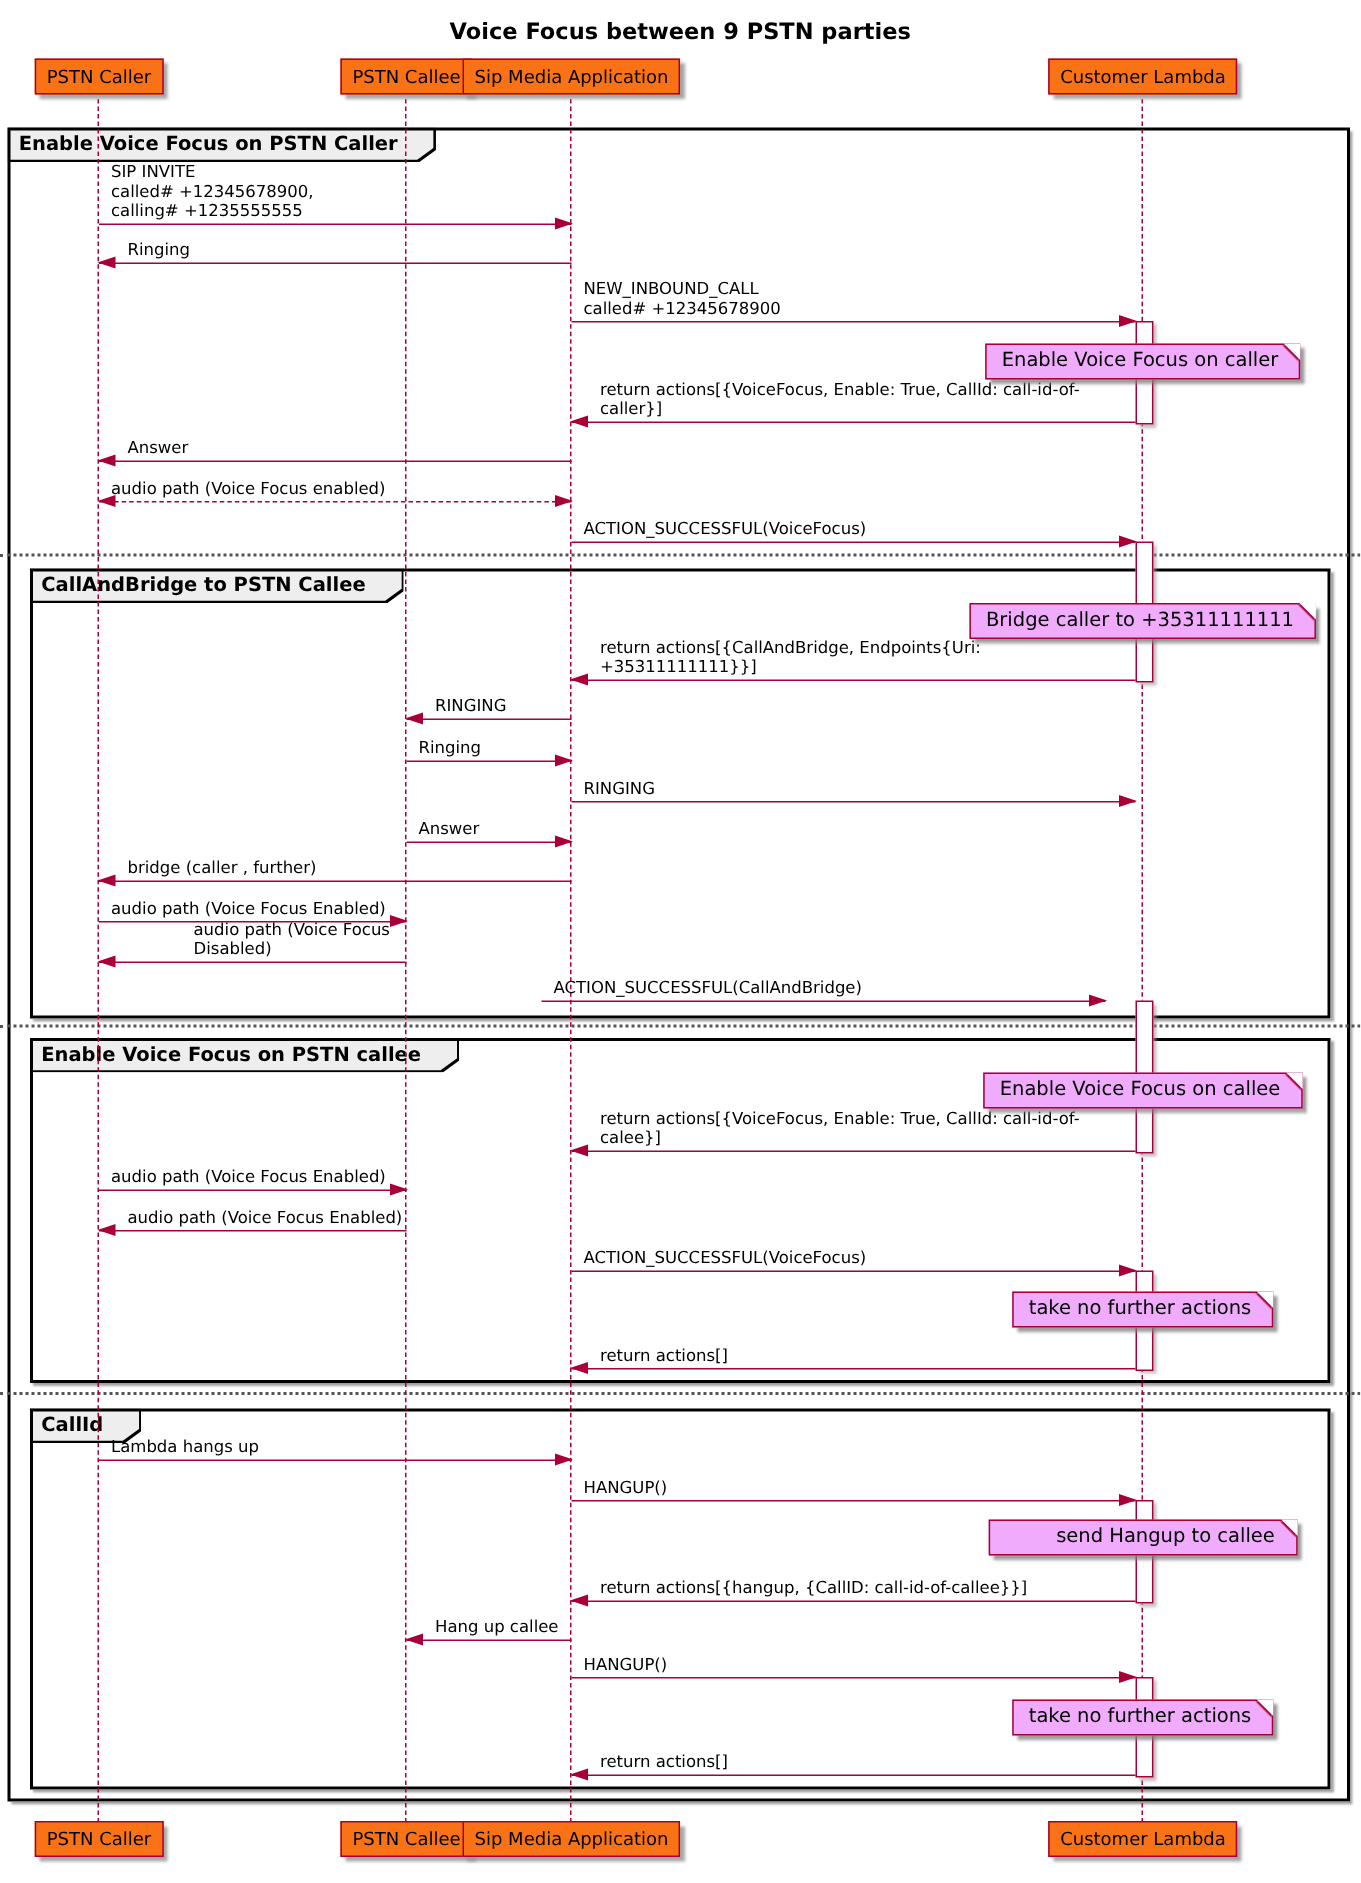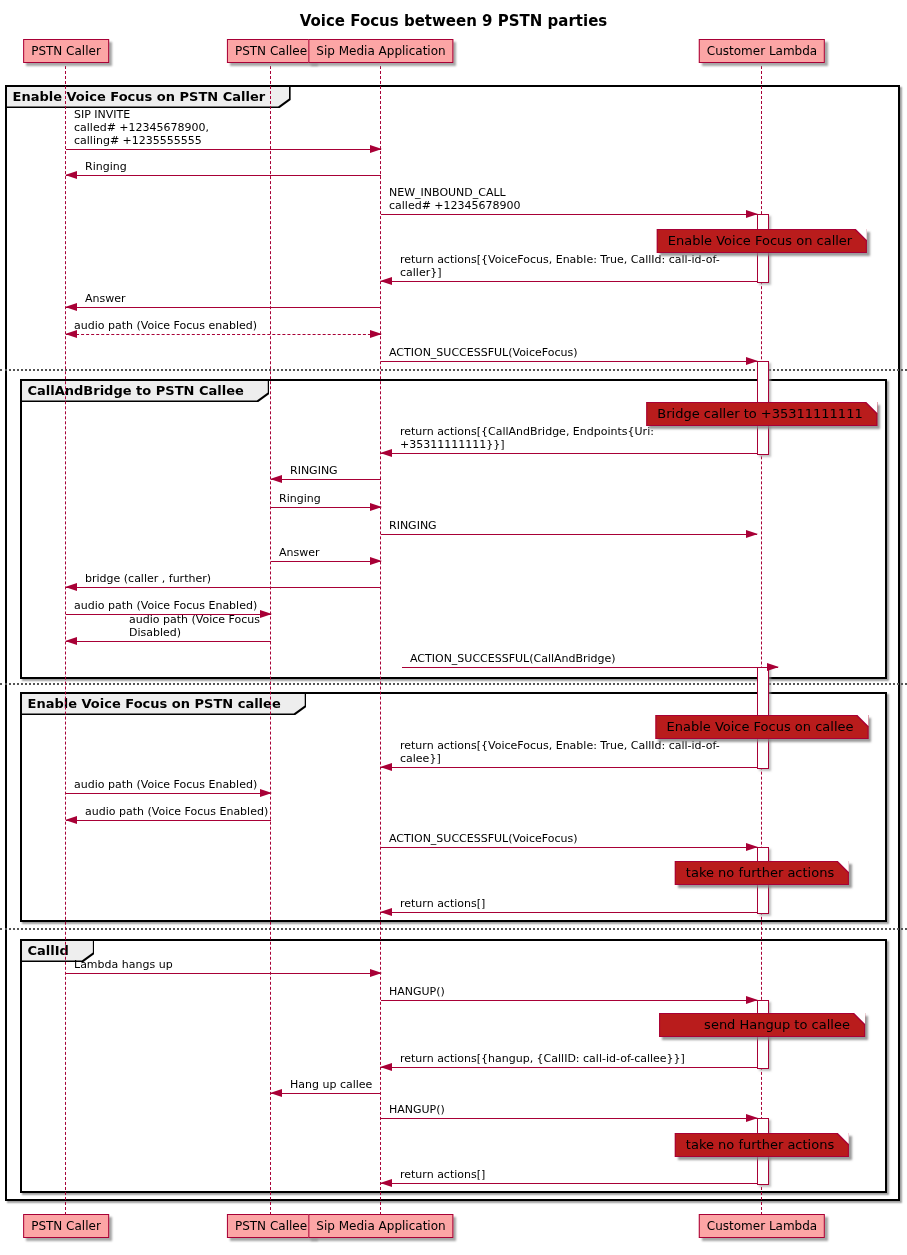--- a/index.html
+++ b/index.html
@@ -26,25 +26,25 @@
   
   .msg{position:absolute;height:1px;z-index:4;}
   .msg .line{position:absolute;left:0;right:0;top:0;border-top:1.3px solid #A80036;}
   .msg .line.dashed{border-top-style:dashed;}
   .msg .head{position:absolute;width:0;height:0;top:-4px;
     border-top:4.5px solid transparent;border-bottom:4.5px solid transparent;}
   .msg .head.r{right:-1px;border-left:12px solid #A80036;}
   .msg .head.l{left:-1px;border-right:12px solid #A80036;}
   .msg .lbl{position:absolute;bottom:3px;font-size:11px;line-height:13px;white-space:pre-line;}
   
-  .participant{position:absolute;transform:translateX(-50%);background:#fca5a5;
+  .participant{position:absolute;transform:translateX(-50%);background:#f97316;
     border:1.8px solid #A80036;padding:4px 7px;font-size:12px;white-space:nowrap;
     box-shadow:3px 3px 2px rgba(150,150,150,.85);z-index:6;}
   
-  .note{position:absolute;transform:translateX(-50%);background:#b91c1c;border:1.3px solid #A80036;
+  .note{position:absolute;transform:translateX(-50%);background:#f0abfc;border:1.3px solid #A80036;
     padding:3px 14px 4px 10px;font-size:13px;white-space:nowrap;
     box-shadow:3px 3px 2px rgba(130,130,130,.8);z-index:5;}
   .note .fold{position:absolute;top:-1px;right:-1px;width:0;height:0;
     border-top:11px solid #fff;border-left:11px solid transparent;
     filter:drop-shadow(-1px 1px 0 #A80036);}
 </style>
 </head>
 <body>
 
 <div id="diagram">
@@ -157,21 +157,21 @@
       <div class="msg" style="left: 66px; top: 614px; width: 205px;">
         <div class="line"></div>
         <div class="head r"></div>
         <div class="lbl" style="left: 8px;">audio path (Voice Focus Enabled)</div>
       </div>
       <div class="msg" style="left: 66px; top: 641px; width: 205px;">
         <div class="line"></div>
         <div class="head l"></div>
         <div class="lbl" style="left: 19px; margin-left: 44px;">audio path (Voice Focus Disabled)</div>
       </div>
-      <div class="msg" style="left: 402px; top: 667px; width: 376px;">
+      <div class="msg" style="left: 361px; top: 667px; width: 376px;">
         <div class="line"></div>
         <div class="head r"></div>
         <div class="lbl" style="left: 8px;">ACTION_SUCCESSFUL(CallAndBridge)</div>
       </div>
       <div class="msg" style="left: 381px; top: 767px; width: 376px;">
         <div class="line"></div>
         <div class="head l"></div>
         <div class="lbl" style="left: 19px;">return actions[{VoiceFocus, Enable: True, CallId: call-id-of-calee}]</div>
       </div>
       <div class="msg" style="left: 66px; top: 793px; width: 205px;">

